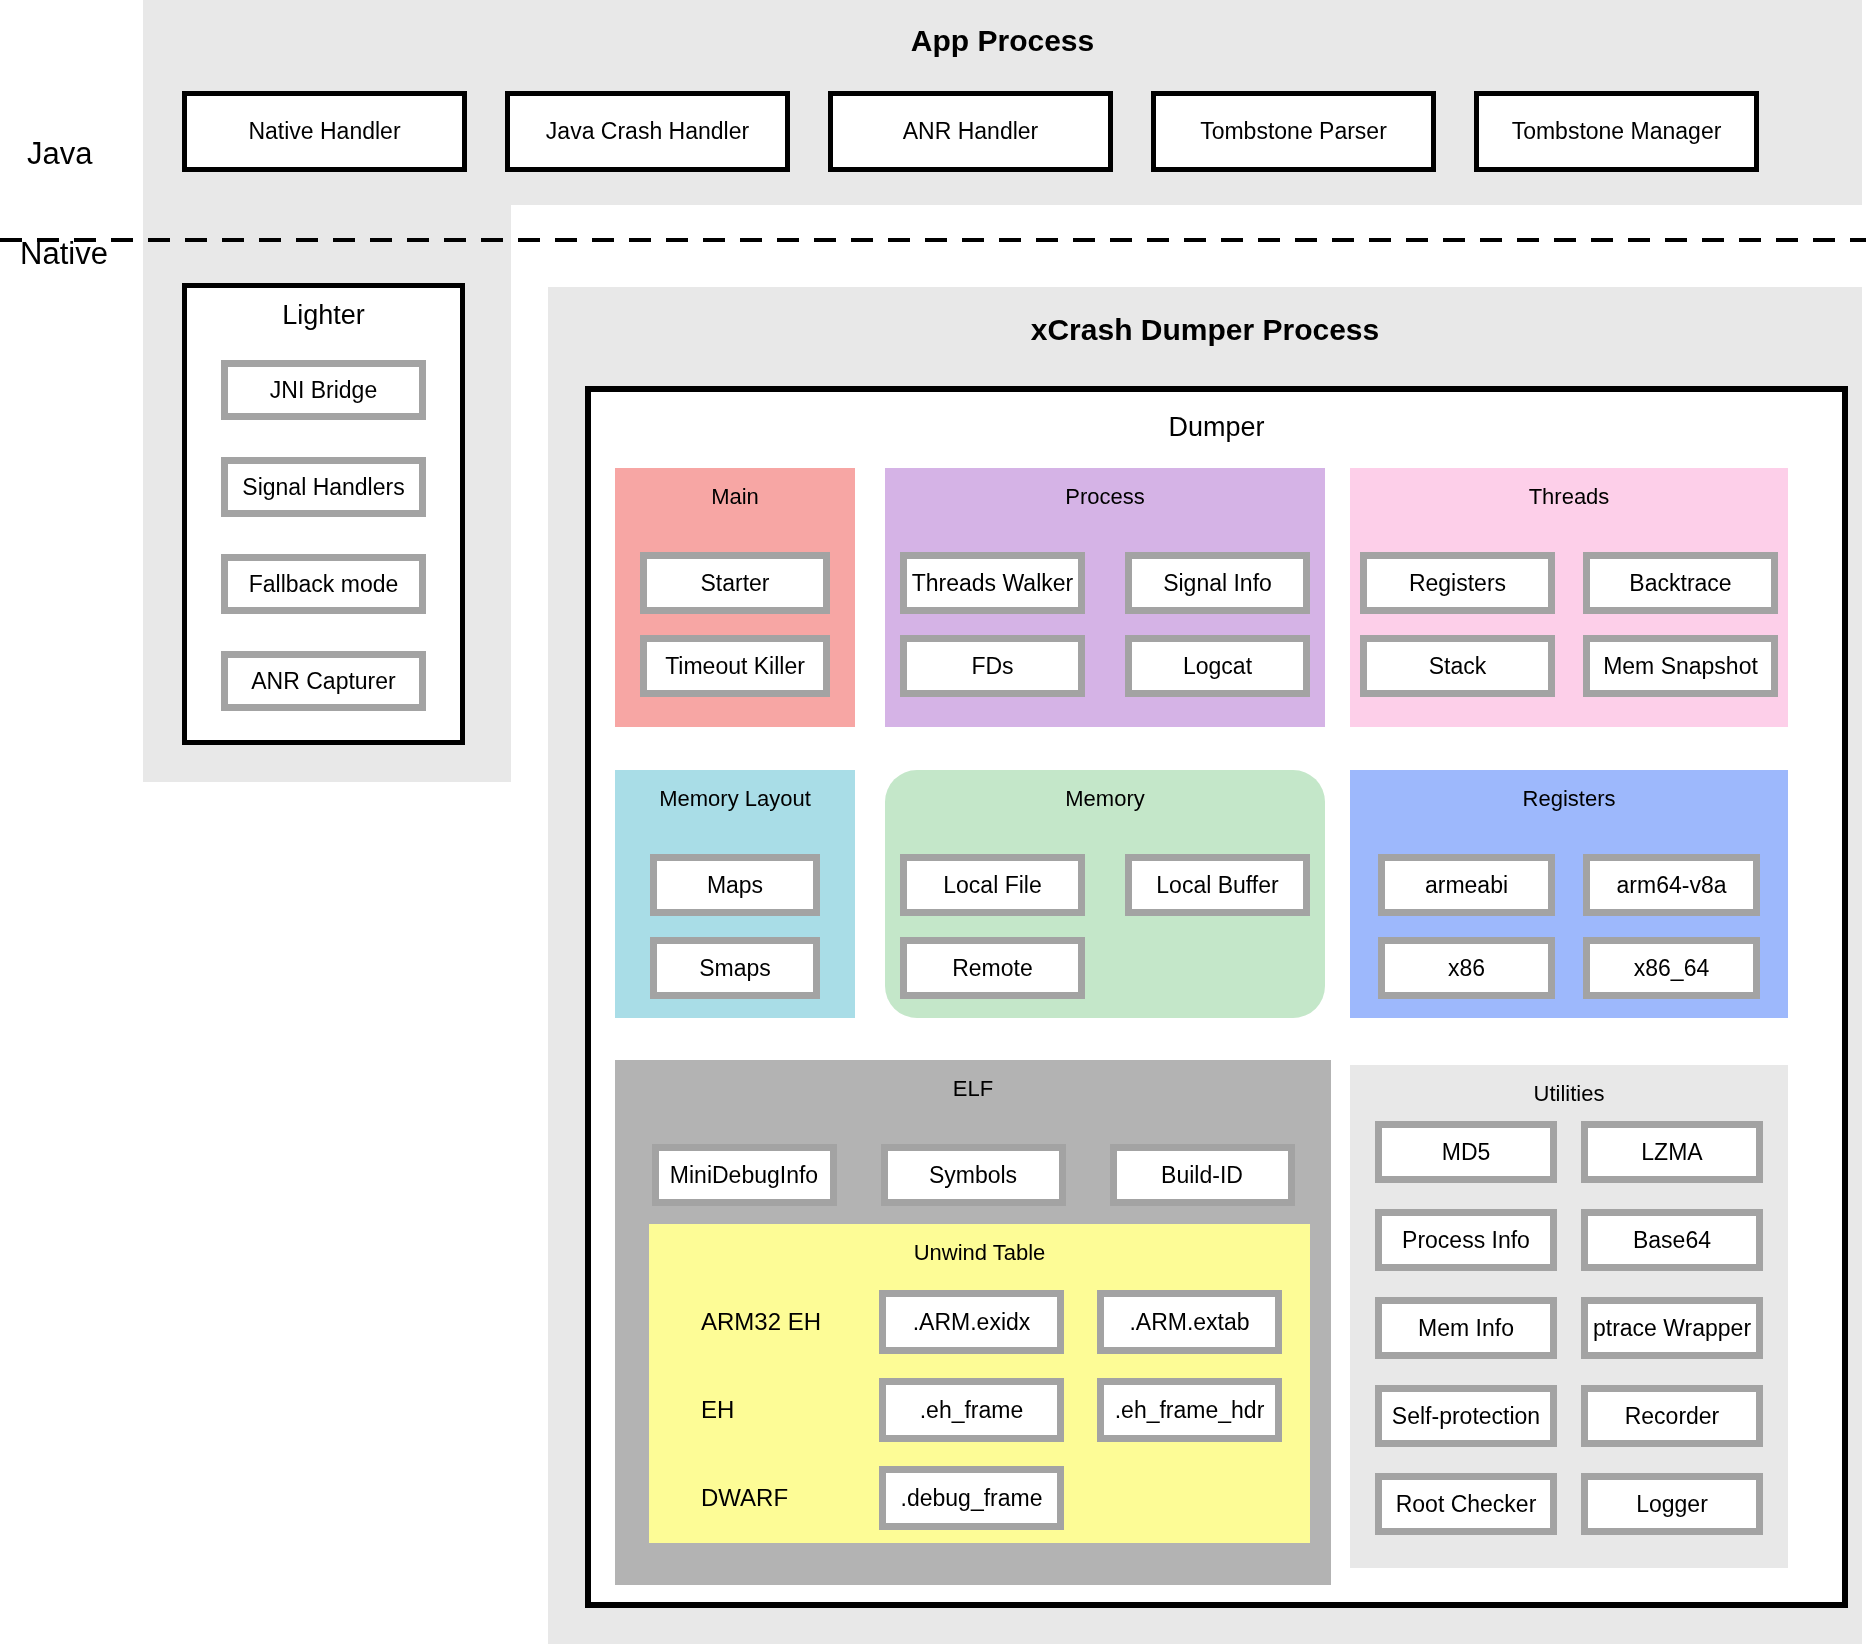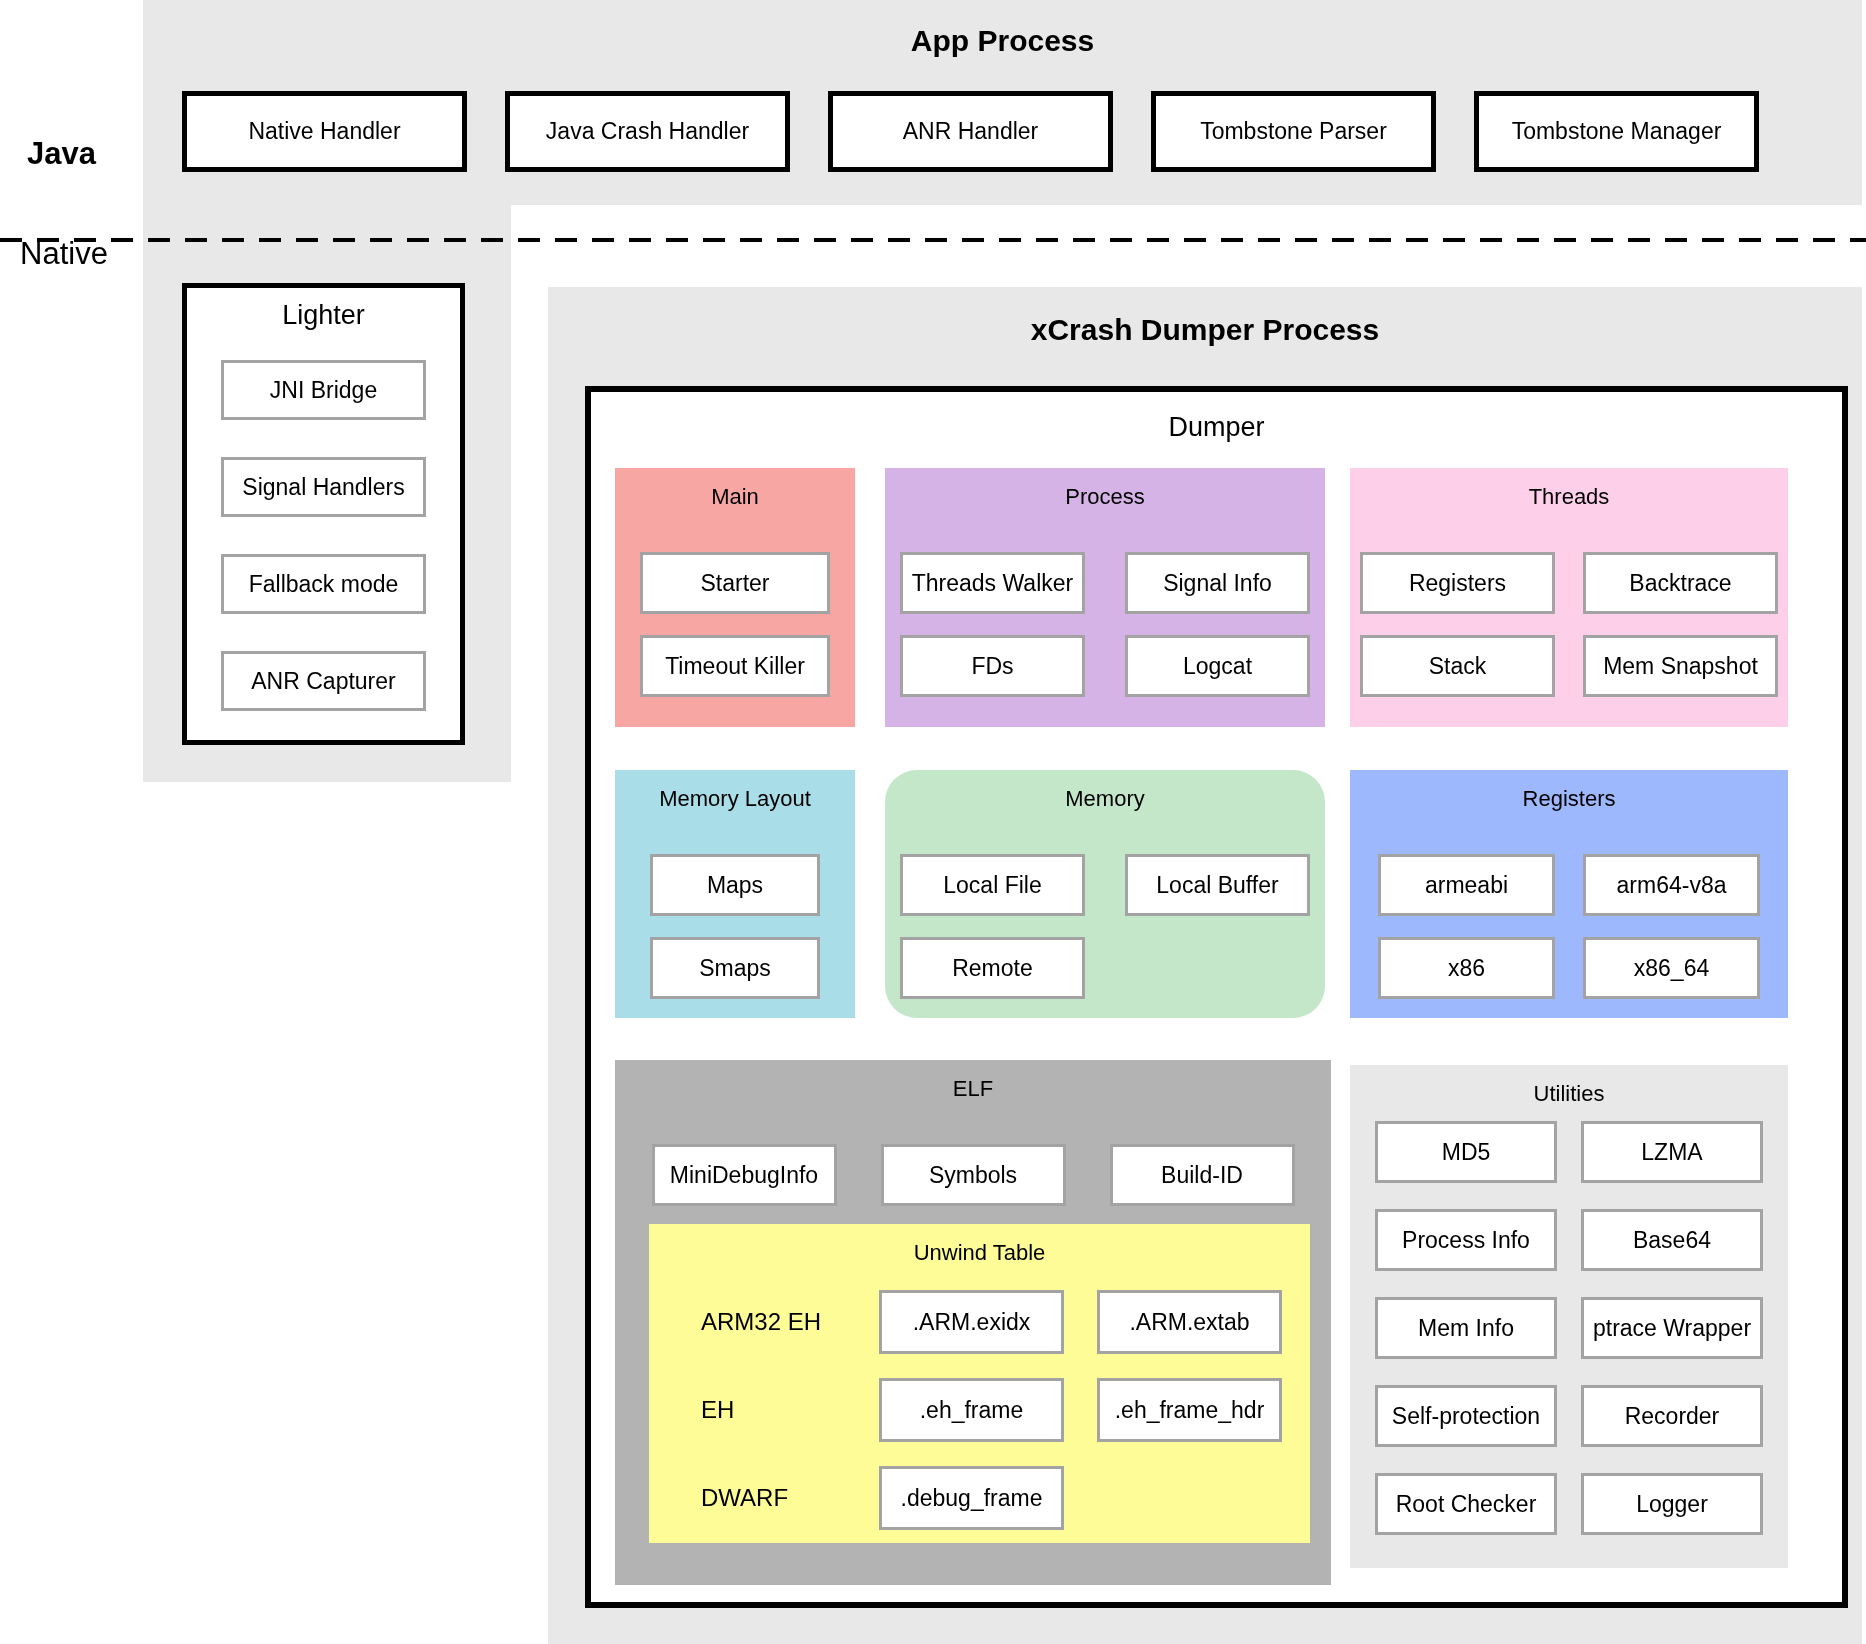--- a/index.html
+++ b/index.html
@@ -17,36 +17,36 @@
   #app-process{position:absolute;left:143px;top:0;width:1719px;height:205px;}
   .big-title{text-align:center;font-size:30px;padding-top:24px;font-weight:bold;}
   .app-row{position:absolute;left:39px;top:91px;display:flex;gap:38px;}
   .app-box{
     width:285px;height:81px;box-sizing:border-box;
     background:#fff;border:5px solid #000;
     display:flex;align-items:center;justify-content:center;
     font-size:23px;
   }
   .side-label{position:absolute;font-size:31px;}
-  #java-label{left:27px;top:136px;font-weight:bold;}
+  #java-label{left:27px;top:136px;}
   #native-label{left:20px;top:236px;}
   #divider{
     position:absolute;left:0;top:238px;width:1866px;height:4px;
     background:repeating-linear-gradient(90deg,#000 0 22px,transparent 22px 37px);
   }
   
   #lighter{
     position:absolute;left:182px;top:283px;width:283px;height:462px;
     box-sizing:border-box;background:#fff;border:5px solid #000;
   }
   .mid-title{text-align:center;font-size:27px;padding-top:12px;}
   .vcol{display:flex;flex-direction:column;align-items:center;}
   #lighter .vcol{margin-top:29px;gap:37px;}
   .box{
-    background:#fff;border:3px solid #a3a3a3;box-sizing:border-box;
+    background:#fff;border:7px solid #a3a3a3;box-sizing:border-box;
     display:flex;align-items:center;justify-content:center;
     font-size:23px;height:62px;text-align:center;
   }
   #lighter .box{width:205px;height:60px;}
   
   #xcrash{position:absolute;left:548px;top:287px;width:1314px;height:1357px;}
   #xcrash > .big-title{padding-top:26px;}
   #dumper{
     position:absolute;left:37px;top:99px;width:1263px;height:1222px;
     box-sizing:border-box;background:#fff;border:6px solid #000;

